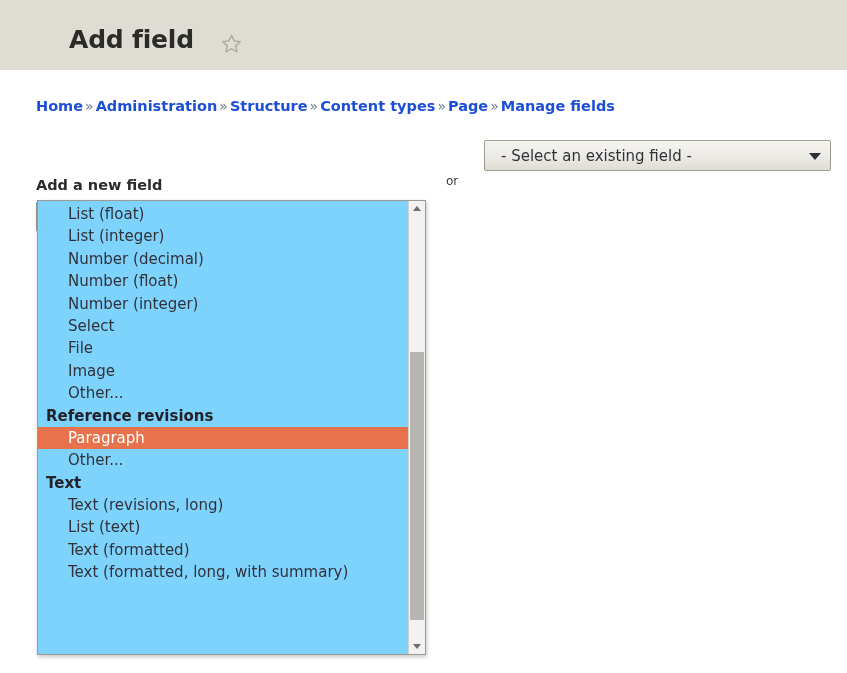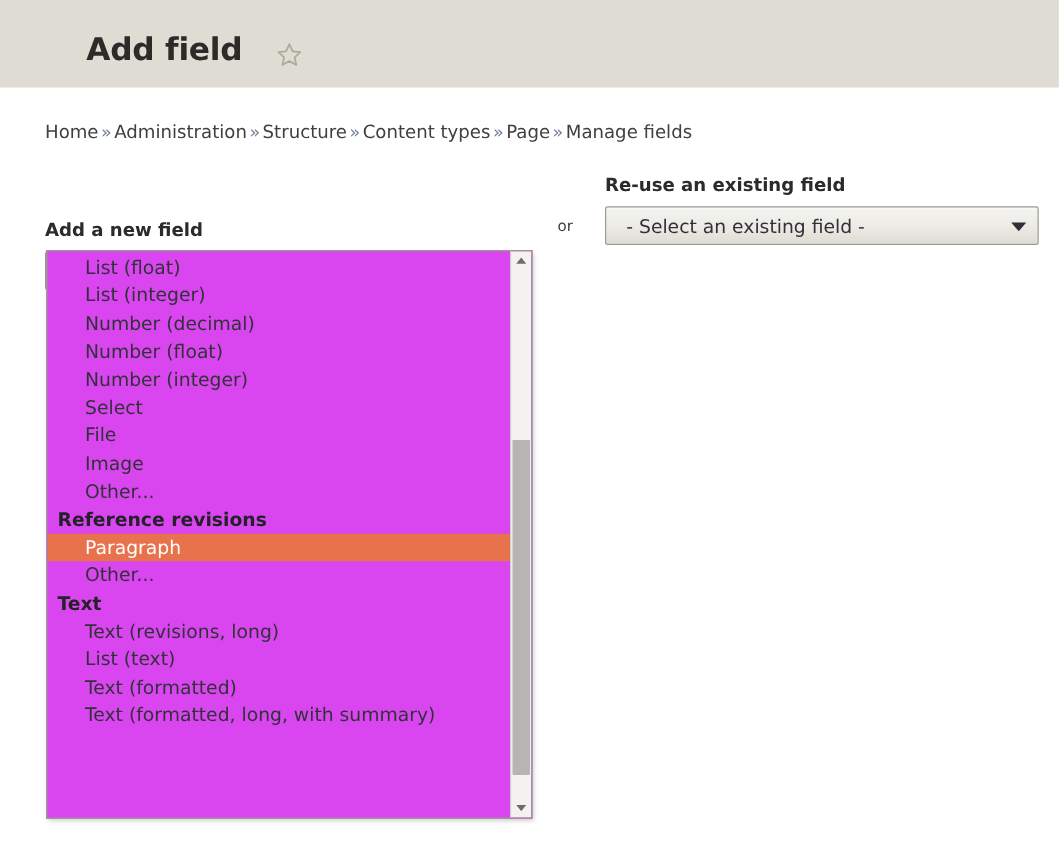--- a/index.html
+++ b/index.html
@@ -52,22 +52,23 @@
   
   .breadcrumb {
     position: absolute;
     left: 36px;
     top: 97px;
     font-size: 14.5px;
     line-height: 18px;
     white-space: nowrap;
   }
   .breadcrumb a {
-    color: #404040;
+    color: #1d4ed8;
     text-decoration: none;
+    font-weight: bold;
   }
   .breadcrumb .crumb-sep {
     color: #6b7b93;
     padding: 0 2px;
     font-size: 14px;
   }
 
   
   .form-col-left {
     position: absolute;
@@ -136,21 +137,21 @@
   }
 
   
   .dropdown-popup {
     position: absolute;
     left: 37px;
     top: 200px;
     width: 389px;
     height: 455px;
     box-sizing: border-box;
-    background: #d946ef;
+    background: #7dd3fc;
     border: 1px solid #9a9a93;
     box-shadow: 1px 2px 4px rgba(0,0,0,0.22);
     overflow: hidden;
     display: flex;
   }
   .dropdown-list {
     flex: 1 1 auto;
     padding: 2px 0 0 0;
     overflow: hidden;
   }
@@ -239,21 +240,20 @@
   <div class="field-label">Add a new field</div>
   <div class="select-box" id="select-new-field">
     <span class="select-value">Paragraph</span>
     <span class="select-arrow"></span>
   </div>
 </div>
 
 <div class="or-text">or</div>
 
 <div class="form-col-right">
-  <div class="field-label">Re-use an existing field</div>
   <div class="select-box" id="select-existing-field">
     <span class="select-value">- Select an existing field -</span>
     <span class="select-arrow"></span>
   </div>
 </div>
 
 <div class="dropdown-popup">
   <div class="dropdown-list" id="dropdown-list">
       <div class="opt">List (float)</div>
       <div class="opt">List (integer)</div>

